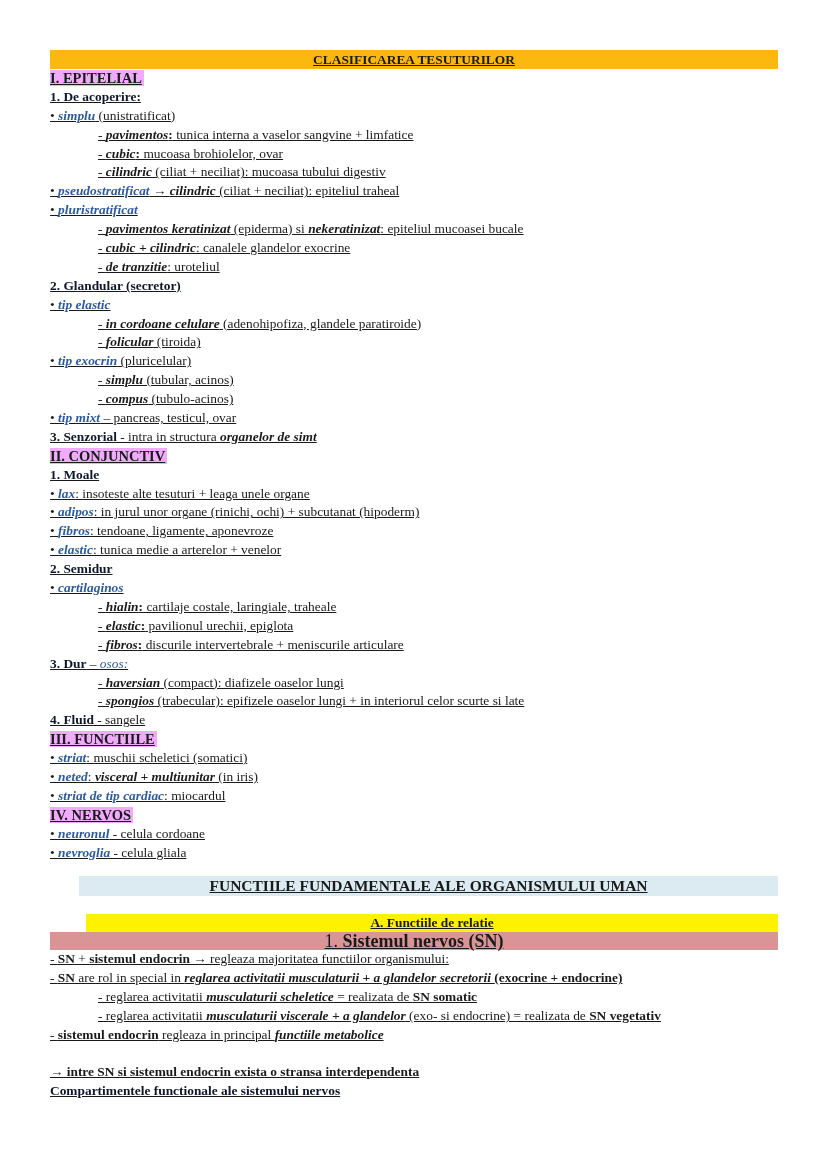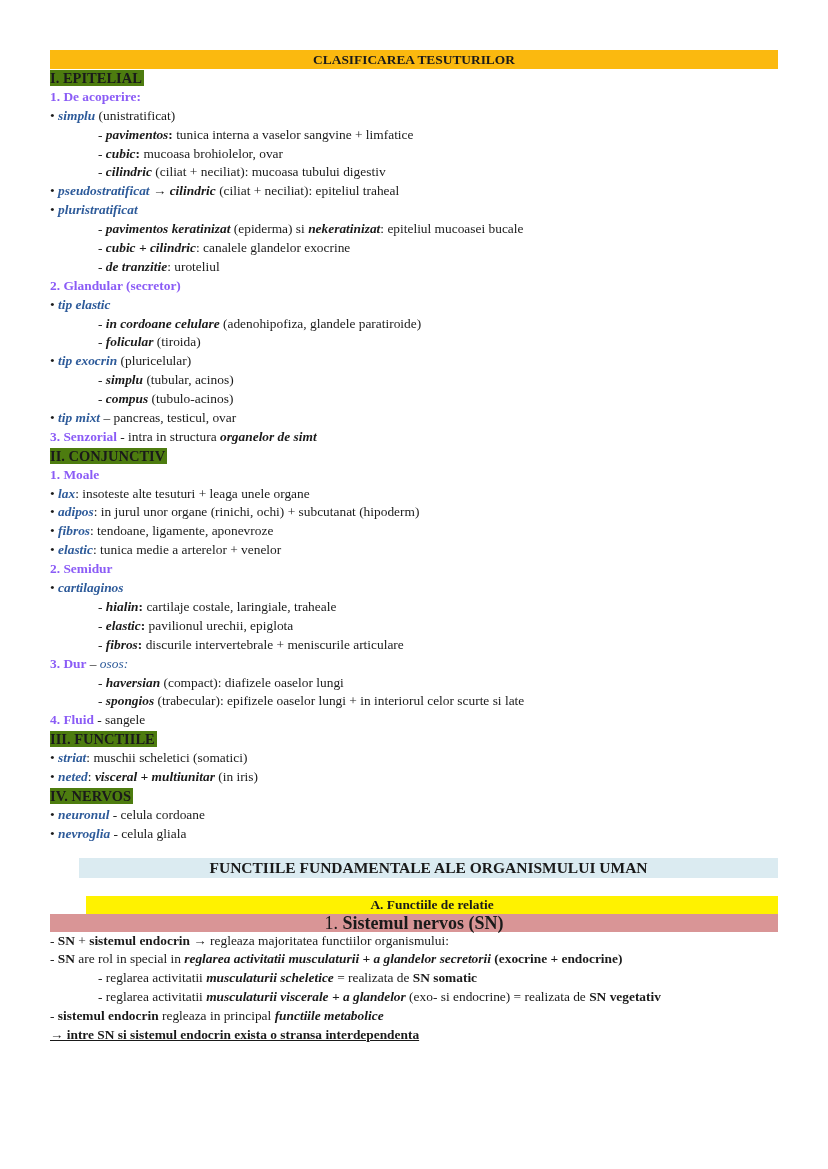--- a/index.html
+++ b/index.html
@@ -1,32 +1,32 @@
 <!DOCTYPE html>
 <html><head>
 <meta charset="utf-8">
 <style>
   html, body { margin: 0; padding: 0; background: #ffffff; }
   body { width: 828px; height: 1169px; position: relative; overflow: hidden;
          font-family: "Liberation Serif", "DejaVu Serif", serif; color: #1a1a1a; }
-  .page { position: absolute; left: 50px; top: 50px; width: 728px; }
+  .page { position: absolute; left: 50px; top: 50px; width: 728px; text-decoration: underline; }
   .line { font-size: 13.4px; line-height: 18.9px; height: 18.9px; white-space: nowrap; }
   .bar { text-align: center; font-weight: bold; }
   .bar-orange { background: #fbb90f; height: 19px; line-height: 19px; font-size: 13.4px; }
   .bar-blue { background: #dbebf1; height: 20px; line-height: 20px; font-size: 15.5px; margin-left: 29px; }
   .bar-yellow { background: #fff200; height: 18px; line-height: 18px; font-size: 13.4px; margin-left: 36px; }
   .bar-rose { background: #d99596; height: 18px; line-height: 18px; font-size: 18px; }
   .sec { font-weight: bold; font-size: 14.5px; }
-  .sec span.hl { background: #4d7c0f; padding-right: 2px; }
-  .red { color: #8b5cf6; font-weight: bold; }
+  .sec span.hl { background: #f0abfc; padding-right: 2px; }
+  .red { color: #0f172a; font-weight: bold; }
   .blue { color: #2e5b9a; font-style: italic; font-weight: bold; }
   .bi { font-weight: bold; font-style: italic; }
   .b { font-weight: bold; }
   .ind { padding-left: 48px; }
-  .u { text-decoration: underline; font-weight: bold; }
+  .u { text-decoration: underline; font-weight: bold; margin-top: 18px; }
   .gap-small { height: 14px; }
 </style>
 </head>
 <body>
 
 <div class="page">
 
   <div class="line bar bar-orange"><span>CLASIFICAREA TESUTURILOR</span></div>
 
   <div class="line sec"><span class="hl">I. EPITELIAL</span></div>
@@ -63,30 +63,32 @@
   <div class="line ind"><span>- </span><span class="bi">elastic</span><span class="b">:</span><span> pavilionul urechii, epiglota</span></div>
   <div class="line ind"><span>- </span><span class="bi">fibros</span><span class="b">:</span><span> discurile intervertebrale + meniscurile articulare</span></div>
   <div class="line"><span class="red">3. Dur</span><span> – </span><span class="blue" style="font-weight:normal">osos:</span></div>
   <div class="line ind"><span>- </span><span class="bi">haversian</span><span> (compact): diafizele oaselor lungi</span></div>
   <div class="line ind"><span>- </span><span class="bi">spongios</span><span> (trabecular): epifizele oaselor lungi + in interiorul celor scurte si late</span></div>
   <div class="line"><span class="red">4. Fluid</span><span> - sangele</span></div>
 
   <div class="line sec"><span class="hl">III. FUNCTIILE</span></div>
   <div class="line"><span>• </span><span class="blue">striat</span><span>: muschii scheletici (somatici)</span></div>
   <div class="line"><span>• </span><span class="blue">neted</span><span>: </span><span class="bi">visceral + multiunitar</span><span> (in iris)</span></div>
+  <div class="line"><span>• </span><span class="blue">striat de tip cardiac</span><span>: miocardul</span></div>
 
   <div class="line sec"><span class="hl">IV. NERVOS</span></div>
   <div class="line"><span>• </span><span class="blue">neuronul</span><span> - celula cordoane</span></div>
   <div class="line"><span>• </span><span class="blue">nevroglia</span><span> - celula gliala</span></div>
 
   <div class="gap-small"></div>
   <div class="bar bar-blue"><span>FUNCTIILE FUNDAMENTALE ALE ORGANISMULUI UMAN</span></div>
   <div class="gap-small" style="height:18px"></div>
   <div class="bar bar-yellow"><span>A. Functiile de relatie</span></div>
   <div class="bar bar-rose"><span style="font-weight:normal">1. </span><span>Sistemul nervos (SN)</span></div>
 
   <div class="line"><span>- </span><span class="b">SN</span><span> + </span><span class="b">sistemul endocrin</span><span> → regleaza majoritatea functiilor organismului:</span></div>
   <div class="line"><span>- </span><span class="b">SN</span><span> are rol in special in </span><span class="bi">reglarea activitatii musculaturii + a glandelor secretorii</span><span> </span><span class="b">(exocrine + endocrine)</span></div>
   <div class="line ind"><span>- reglarea activitatii </span><span class="bi">musculaturii scheletice</span><span> = realizata de </span><span class="b">SN somatic</span></div>
   <div class="line ind"><span>- reglarea activitatii </span><span class="bi">musculaturii viscerale + a glandelor</span><span> (exo- si endocrine) = realizata de </span><span class="b">SN vegetativ</span></div>
   <div class="line"><span>- </span><span class="b">sistemul endocrin</span><span> regleaza in principal </span><span class="bi">functiile metabolice</span></div>
   <div class="line u">→  intre SN si sistemul endocrin exista o stransa interdependenta</div>
+  <div class="line red">Compartimentele functionale ale sistemului nervos</div>
 </div>
 
 </body></html>

